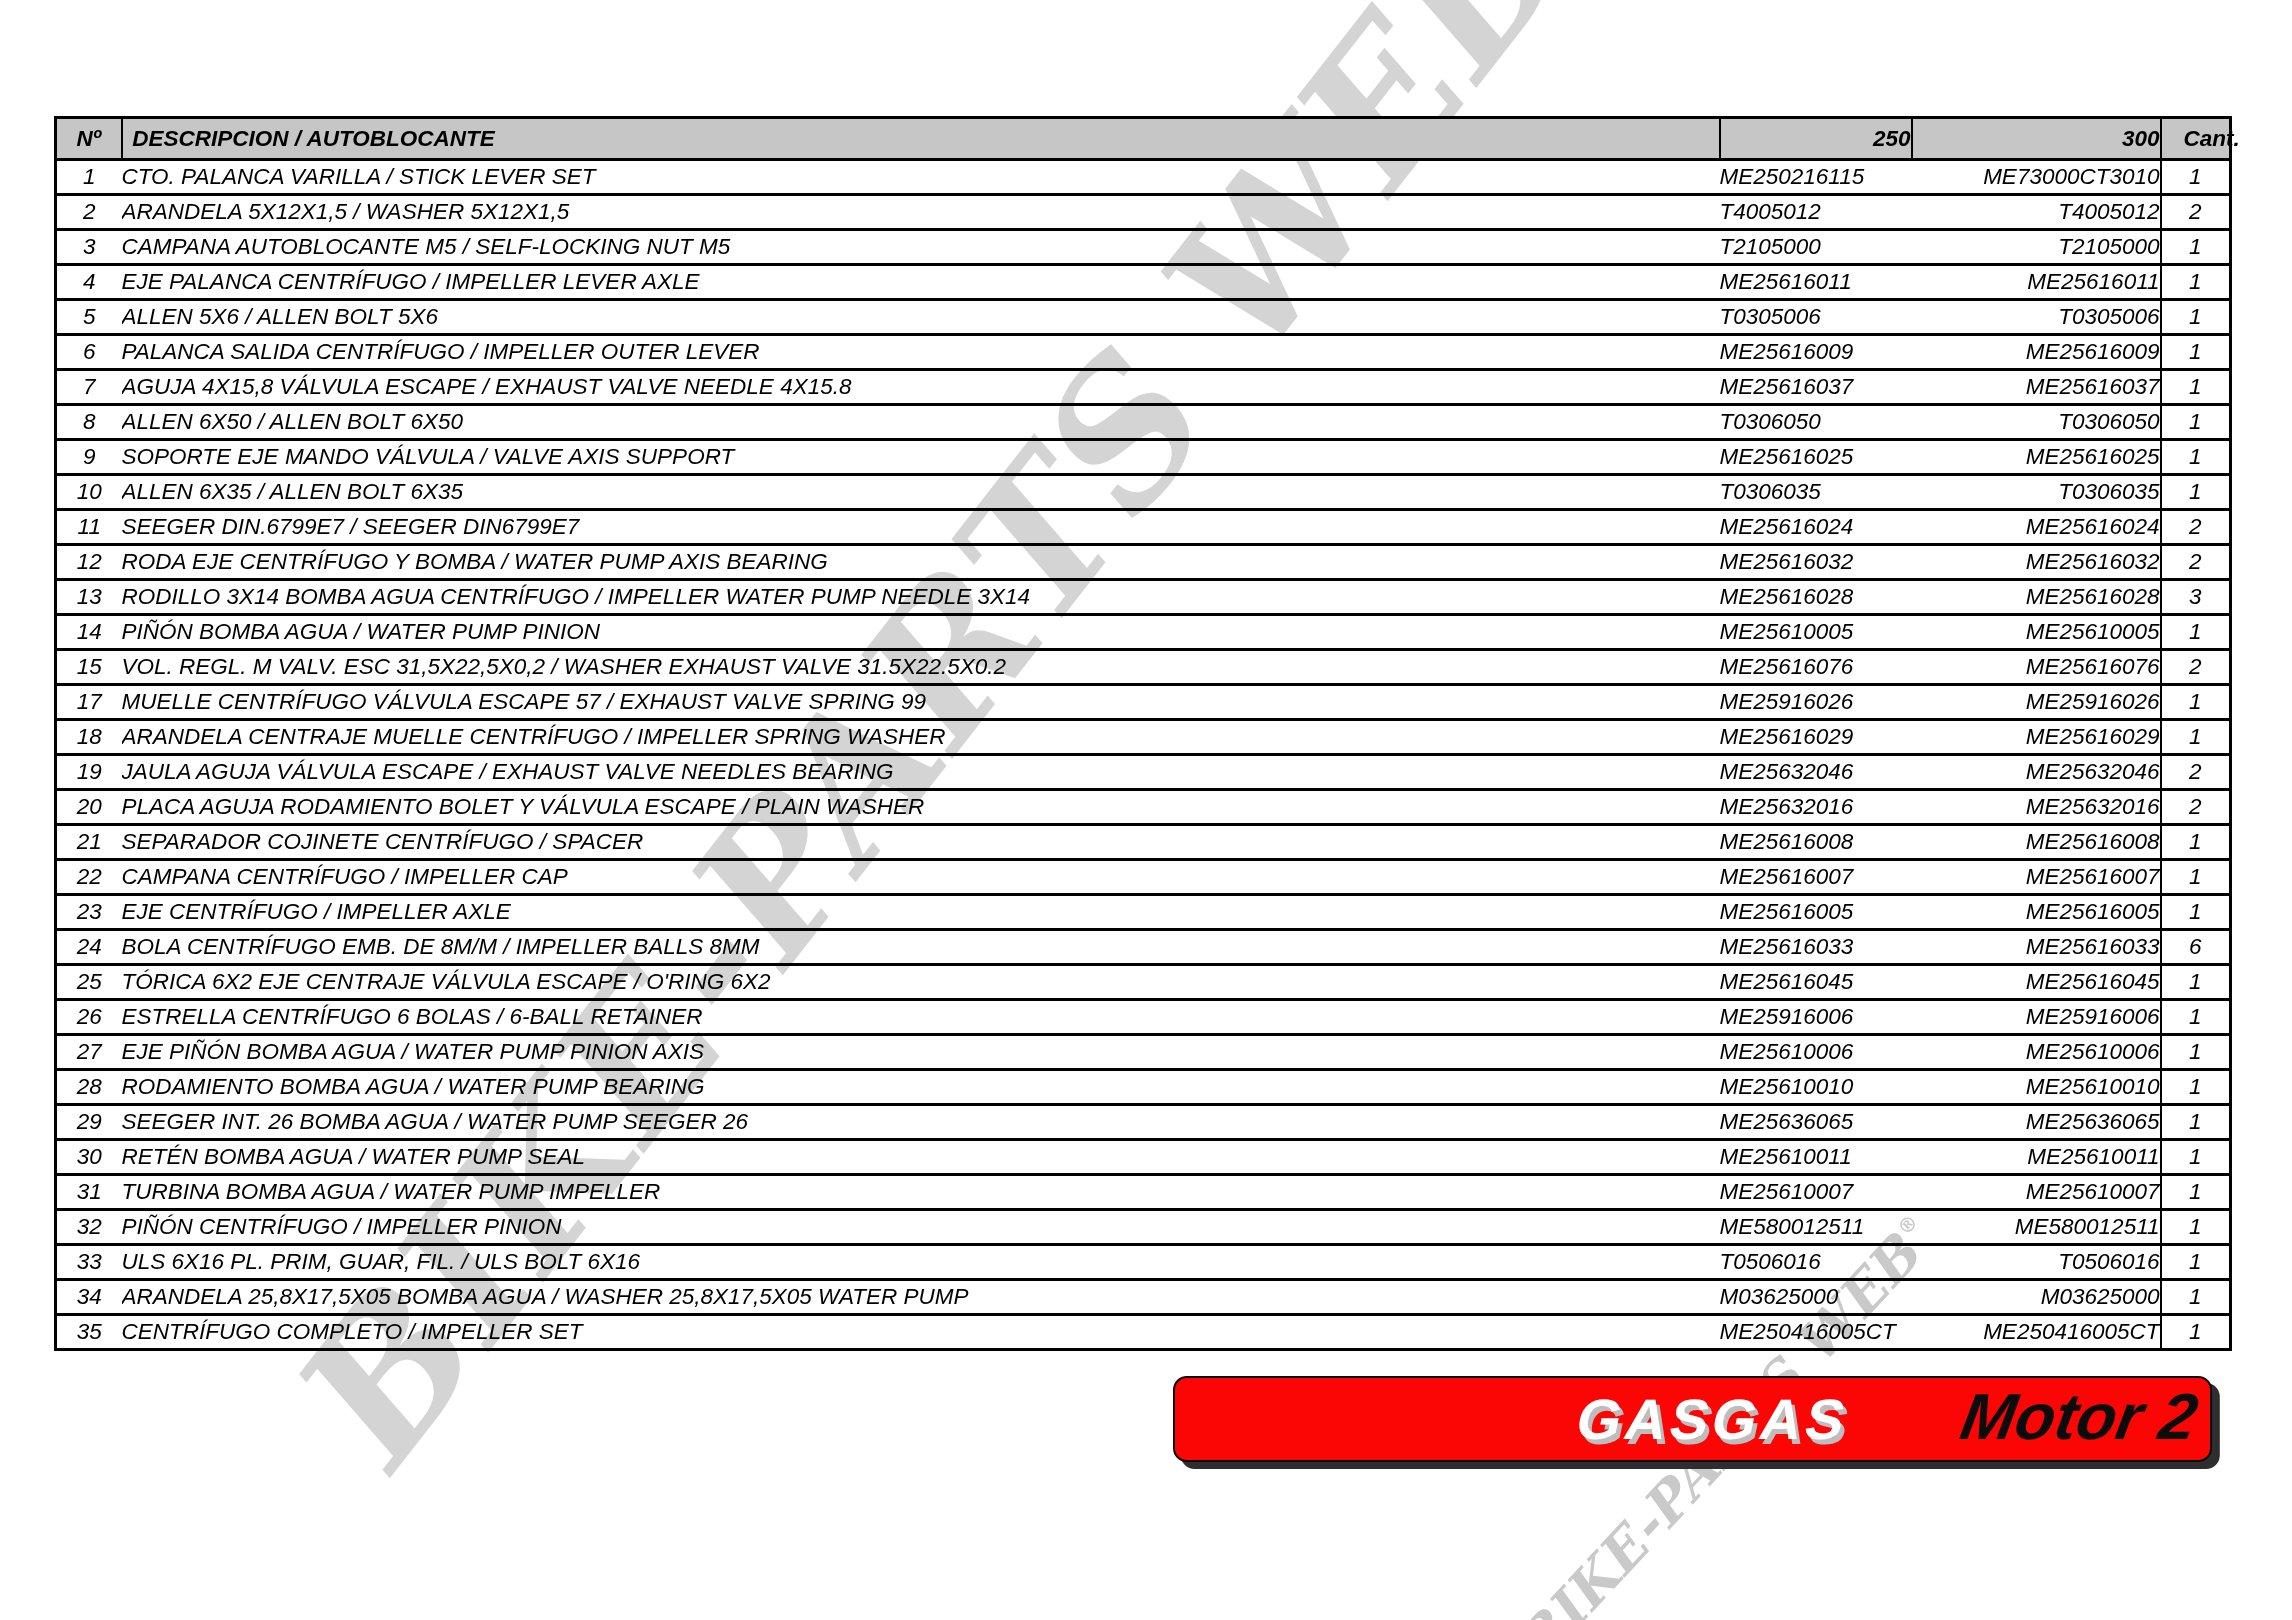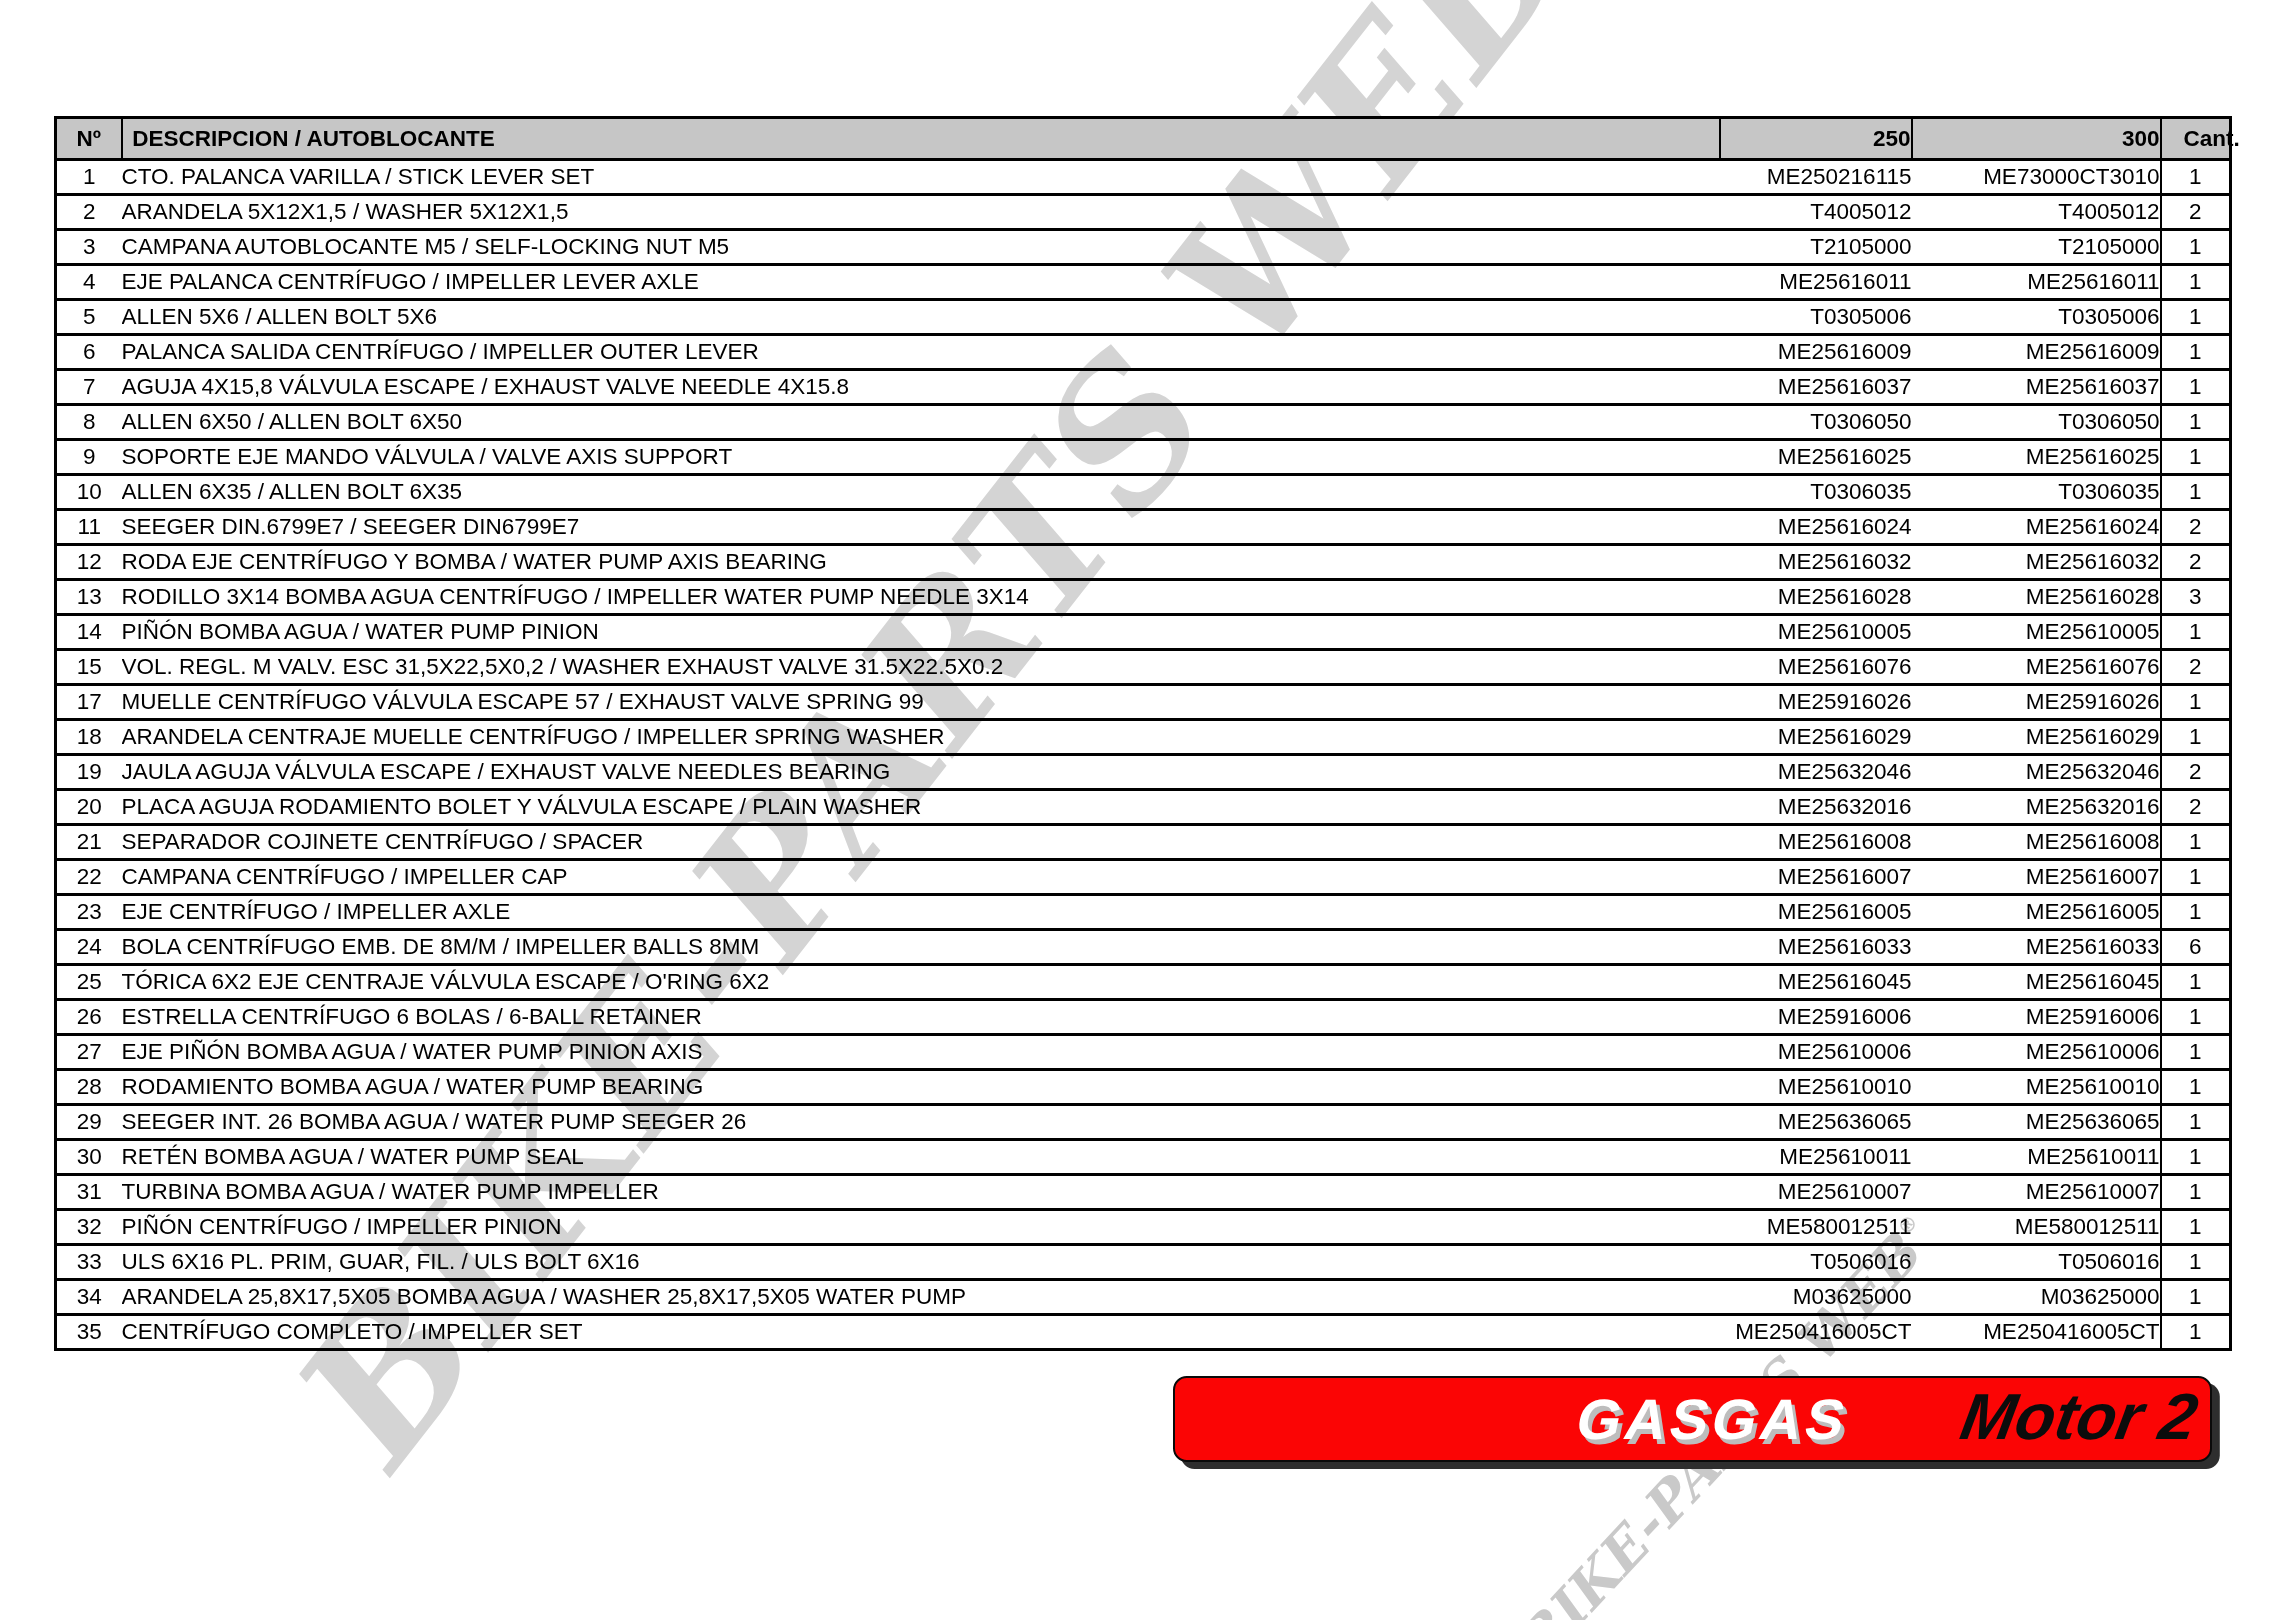--- a/index.html
+++ b/index.html
@@ -42,21 +42,21 @@
   
   table.parts {
     position: absolute;
     left: 54px; top: 116px;
     width: 2174px;
     border-collapse: collapse;
     table-layout: fixed;
     z-index: 1;
     background: transparent;
   }
-  table.parts { border: 3.9px solid #000; }
+  table.parts { border: 3.9px solid #000; font-style: italic; }
   table.parts th {
     background: #c6c6c6;
     border: 2.9px solid #000;
     border-bottom: 3.9px solid #000;
     height: 39px;
     font-size: 22.5px;
     font-weight: bold;
     color: #000;
     padding: 0;
   }
@@ -70,21 +70,21 @@
     border-bottom: 3.2px solid #000;
     font-size: 22.5px;
     color: #000;
     padding: 0;
     overflow: hidden;
     white-space: nowrap;
   }
   table.parts tbody tr { height: 35px; }
   td.c-no   { text-align: center; border-left: 3.9px solid #000; }
   td.c-desc { text-align: left; padding-left: 9.8px; }
-  td.c-250  { text-align: right; }
+  td.c-250  { text-align: left; }
   td.c-300  { text-align: right; }
   td.c-qty  { text-align: center; border-left: 2.9px solid #000; border-right: 3.9px solid #000; }
 
   
   .banner {
     position: absolute;
     left: 1173px; top: 1376px;
     width: 1035px; height: 82px;
     background: #fb0505;
     border: 2.9px solid #0a0a0a;

